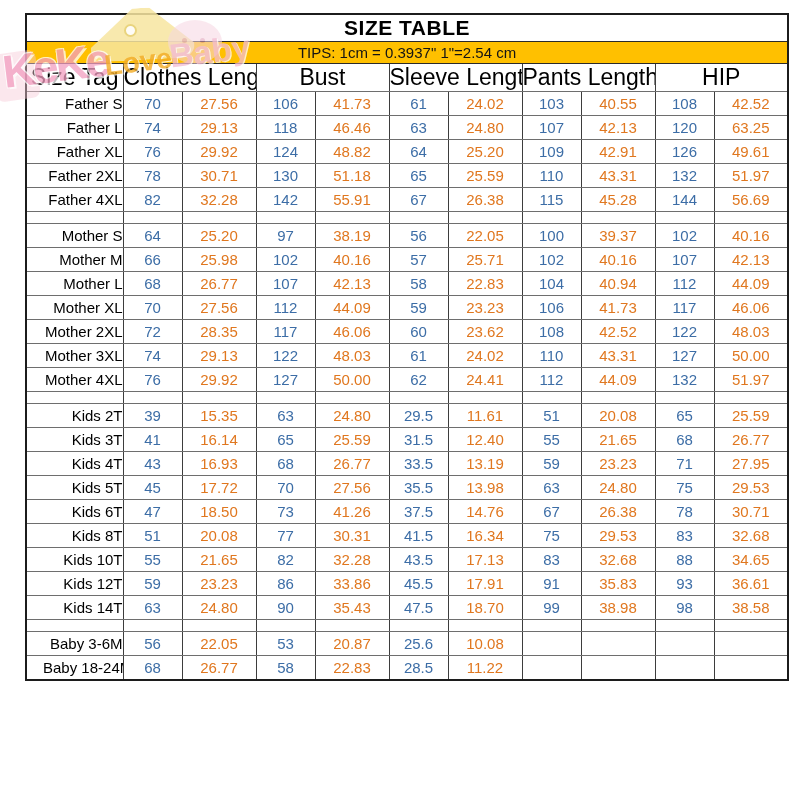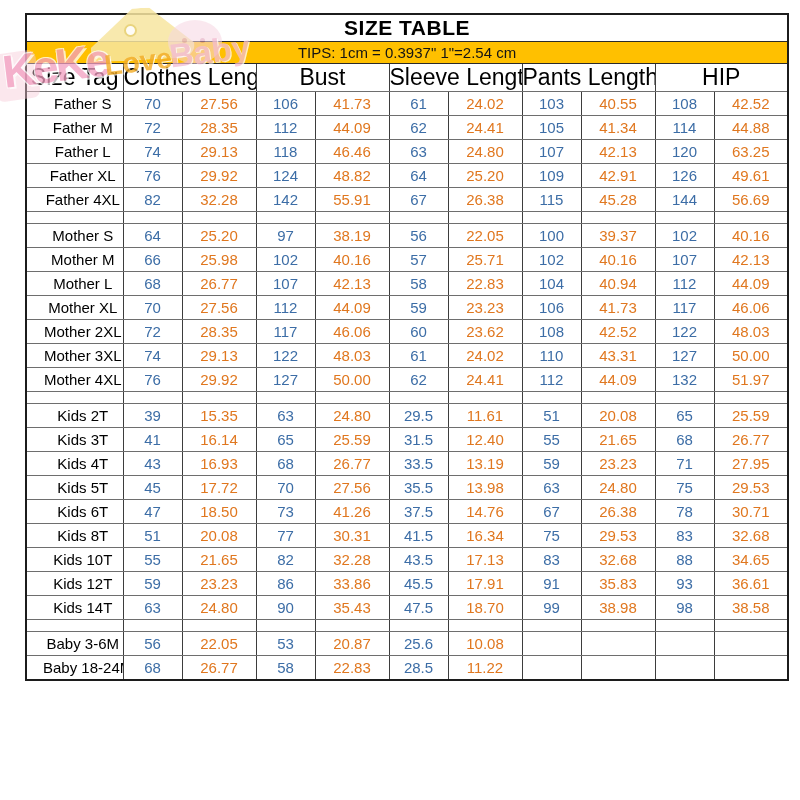--- a/index.html
+++ b/index.html
@@ -14,21 +14,21 @@
         padding:0;text-align:center;white-space:nowrap;overflow:hidden;font-weight:normal;}
   .title-cell{height:26px;font-size:21px;font-weight:bold;letter-spacing:.5px;color:#000;
         border-bottom:1px solid #2a2a2a;margin-top:21px;}
   .tips-cell{height:21px;background:var(--tips-bg,#ffc000);font-size:15px;color:#141414;
         border-top:1px solid #2a2a2a;border-bottom:1px solid #2a2a2a;}
   .col-head{height:25px;font-size:23px;color:#000;}
   .unit-row th{height:22px;font-size:15px;font-weight:bold;}
   .unit-cm{color:var(--blue,#3a6ea5);}
   .unit-inch{color:var(--orange,#e0751f);}
   tbody td{height:23px;font-size:15px;}
-  td.tag{text-align:center;padding-left:16px;color:#000;}
+  td.tag{text-align:right;padding-left:16px;color:#000;}
   td.cm{color:var(--blue,#3a6ea5);}
   td.inch{color:var(--orange,#e0751f);}
   tr.spacer td{height:11px;}
 
   
   .watermark{position:absolute;left:0;top:0;width:320px;height:120px;z-index:6;pointer-events:none;}
   .wm-sticker{position:absolute;left:-6px;top:52px;width:44px;height:48px;background:#f6c9d8;
         opacity:.45;border-radius:8px;transform:rotate(-8deg);}
   .wm-toast{position:absolute;left:90px;top:8px;width:104px;height:52px;background:#f7e5a0;
         opacity:.85;clip-path:polygon(42% 0%,58% 0%,100% 72%,100% 100%,0% 100%,0% 72%);
@@ -102,33 +102,20 @@
           <td class="cm">106</td>
           <td class="inch">41.73</td>
           <td class="cm">61</td>
           <td class="inch">24.02</td>
           <td class="cm">103</td>
           <td class="inch">40.55</td>
           <td class="cm">108</td>
           <td class="inch">42.52</td>
         </tr>
         <tr>
-          <td class="tag">Father M</td>
-          <td class="cm">72</td>
-          <td class="inch">28.35</td>
-          <td class="cm">112</td>
-          <td class="inch">44.09</td>
-          <td class="cm">62</td>
-          <td class="inch">24.41</td>
-          <td class="cm">105</td>
-          <td class="inch">41.34</td>
-          <td class="cm">114</td>
-          <td class="inch">44.88</td>
-        </tr>
-        <tr>
           <td class="tag">Father L</td>
           <td class="cm">74</td>
           <td class="inch">29.13</td>
           <td class="cm">118</td>
           <td class="inch">46.46</td>
           <td class="cm">63</td>
           <td class="inch">24.80</td>
           <td class="cm">107</td>
           <td class="inch">42.13</td>
           <td class="cm">120</td>
@@ -141,20 +128,33 @@
           <td class="cm">124</td>
           <td class="inch">48.82</td>
           <td class="cm">64</td>
           <td class="inch">25.20</td>
           <td class="cm">109</td>
           <td class="inch">42.91</td>
           <td class="cm">126</td>
           <td class="inch">49.61</td>
         </tr>
         <tr>
+          <td class="tag">Father 2XL</td>
+          <td class="cm">78</td>
+          <td class="inch">30.71</td>
+          <td class="cm">130</td>
+          <td class="inch">51.18</td>
+          <td class="cm">65</td>
+          <td class="inch">25.59</td>
+          <td class="cm">110</td>
+          <td class="inch">43.31</td>
+          <td class="cm">132</td>
+          <td class="inch">51.97</td>
+        </tr>
+        <tr>
           <td class="tag">Father 4XL</td>
           <td class="cm">82</td>
           <td class="inch">32.28</td>
           <td class="cm">142</td>
           <td class="inch">55.91</td>
           <td class="cm">67</td>
           <td class="inch">26.38</td>
           <td class="cm">115</td>
           <td class="inch">45.28</td>
           <td class="cm">144</td>

